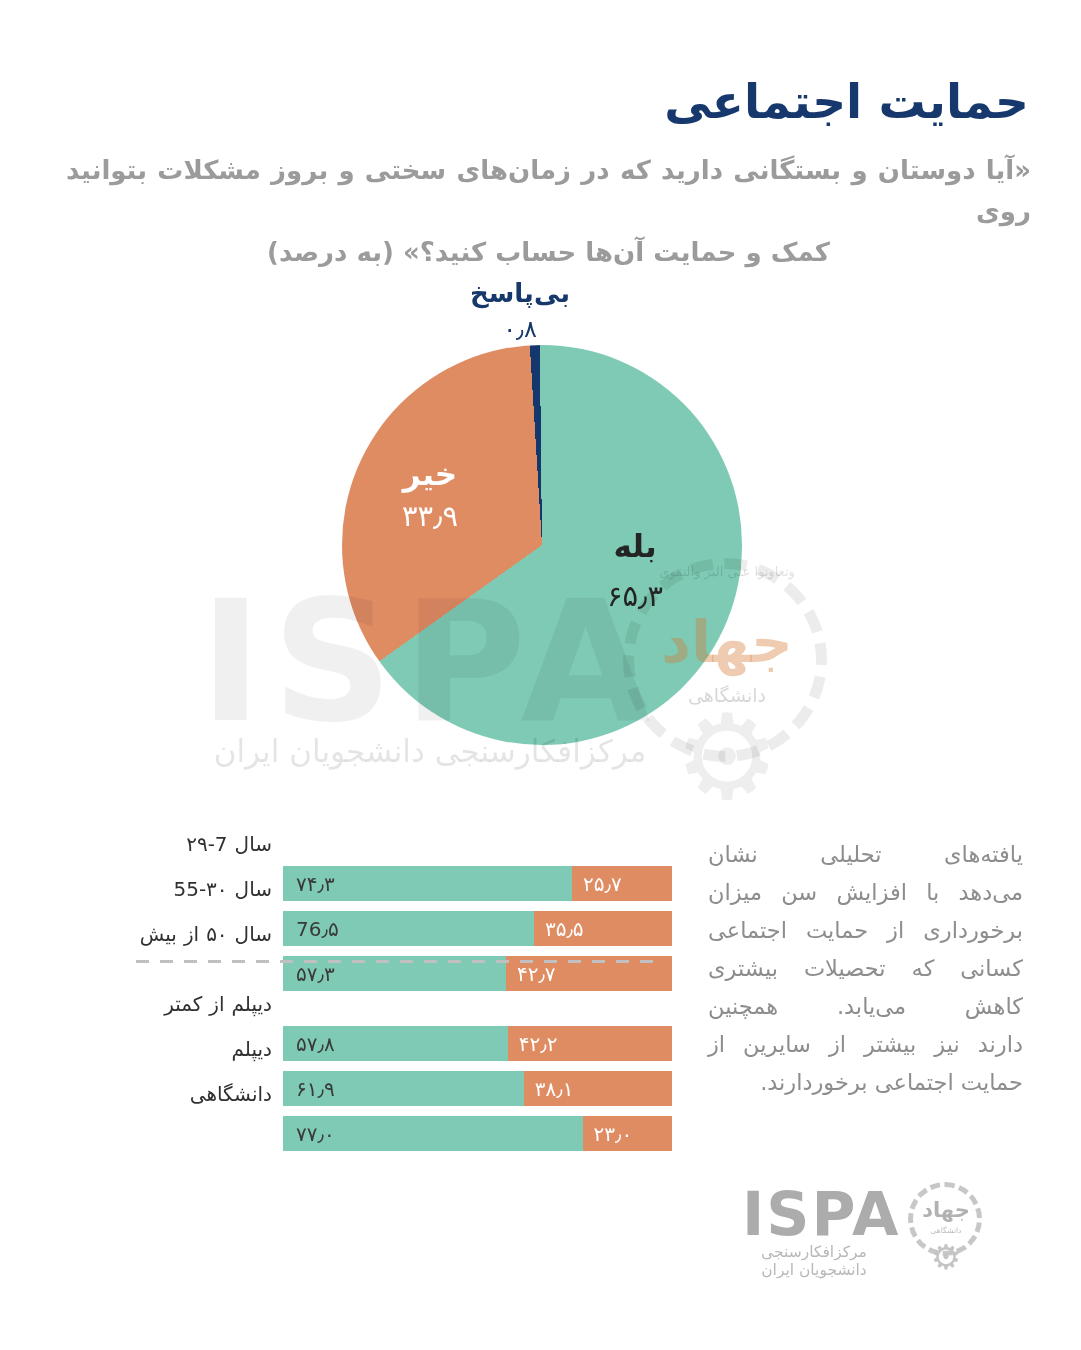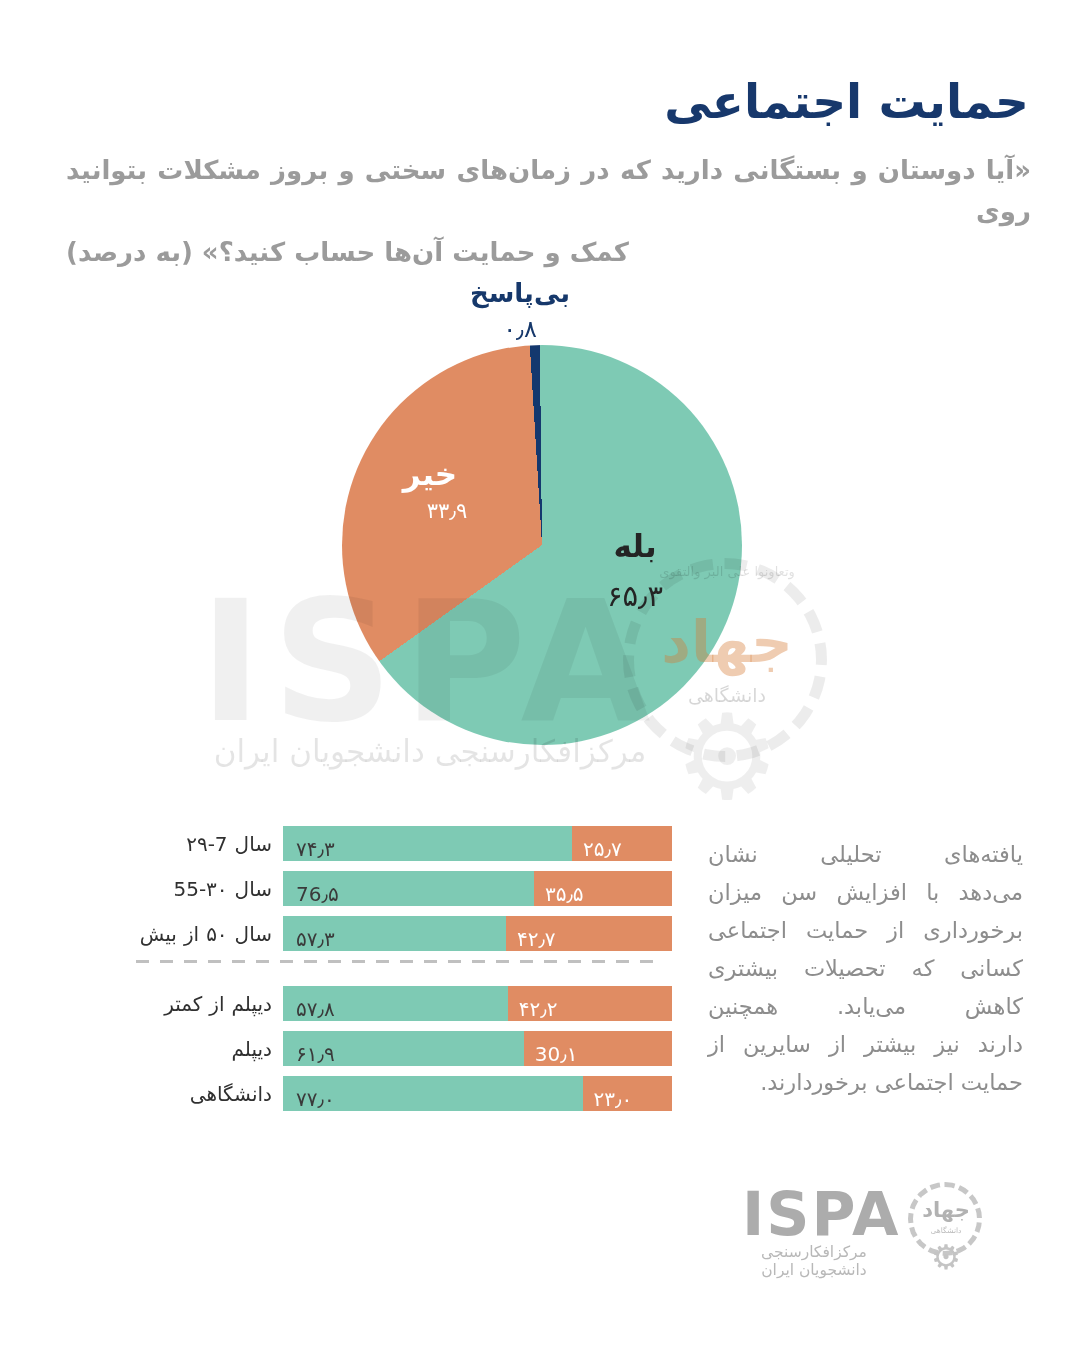--- a/index.html
+++ b/index.html
@@ -5,29 +5,29 @@
   html,body{margin:0;padding:0;background:#fff;}
   .canvas{position:relative;width:1081px;height:1350px;background:#ffffff;overflow:hidden;
           font-family:"DejaVu Sans",sans-serif;}
   [dir=rtl]{unicode-bidi:embed;}
 
   
   .title{position:absolute;top:74px;right:52px;font-size:47px;font-weight:800;color:#17386C;}
   .subtitle{position:absolute;top:150px;left:66px;right:50px;color:#9B9B9B;
             font-size:26px;font-weight:700;line-height:41px;}
   .subtitle .l1{text-align:justify;text-align-last:justify;}
-  .subtitle .l2{text-align:left;}
+  .subtitle .l2{text-align:center;}
 
   
   .pie{position:absolute;left:342px;top:345px;width:400px;height:400px;border-radius:50%;}
   .pie-label{position:absolute;text-align:center;}
   .lbl-noanswer{left:420px;top:278px;width:200px;font-size:26px;font-weight:800;color:#16386B;}
   .val-noanswer{left:420px;top:315px;width:200px;font-size:24px;color:#16386B;}
   .lbl-no{left:355px;top:456px;width:150px;font-size:31px;font-weight:800;color:#ffffff;}
-  .val-no{left:372px;top:499px;width:150px;font-size:21px;color:#ffffff;}
+  .val-no{left:355px;top:499px;width:150px;font-size:29px;color:#ffffff;}
   .lbl-yes{left:550px;top:528px;width:170px;font-size:31px;font-weight:800;color:#242424;}
   .val-yes{left:550px;top:579px;width:170px;font-size:29px;color:#242424;}
 
   
   .wm-ispa{position:absolute;left:195px;top:578px;width:470px;text-align:center;
            font-size:168px;line-height:1;font-weight:800;letter-spacing:10px;color:rgba(0,0,0,0.057);}
   .wm-sub{position:absolute;left:195px;top:733px;width:470px;text-align:center;
           font-size:31px;color:rgba(0,0,0,0.105);}
   .wm-emblem{position:absolute;left:617px;top:556px;width:220px;height:238px;}
   .wm-ring{position:absolute;left:6px;top:2px;width:204px;height:204px;border-radius:50%;
@@ -41,21 +41,21 @@
   .wm-gear{position:absolute;top:142px;left:0;width:100%;text-align:center;
            font-size:118px;line-height:1;color:rgba(0,0,0,0.065);}
 
   
   .bars{position:absolute;left:0;top:826px;width:672px;}
   .bars.edu{top:986px;}
   .bar-row{display:flex;height:35px;margin-bottom:10px;}
   .bar-label{width:272px;display:flex;justify-content:flex-end;align-items:center;gap:7px;
              font-size:20px;color:#303030;direction:ltr;}
   .bar-track{width:389px;margin-left:11px;display:flex;direction:ltr;}
-  .seg{display:flex;align-items:flex-end;height:100%;box-sizing:border-box;}
+  .seg{display:flex;align-items:center;height:100%;box-sizing:border-box;margin-top:40px;}
   .seg-yes{background:#7ECAB4;}
   .seg-no{background:#E08C63;flex:1;}
   .seg-yes .v{margin-left:13px;font-size:20px;color:#3A3A3A;}
   .seg-no .v{margin-left:11px;font-size:20px;color:#ffffff;}
   .divider{position:absolute;left:136px;top:960px;width:526px;height:3px;
            background:repeating-linear-gradient(90deg,#c0c0c0 0 13px,transparent 13px 24px);}
 
   
   .analysis{position:absolute;left:708px;top:835px;width:315px;color:#8D8D8D;
             font-size:22.5px;line-height:38px;}
@@ -174,21 +174,21 @@
     </div>
     <div class="bar-row">
       <div class="bar-label">
         <span dir="rtl">دیپلم</span>
       </div>
       <div class="bar-track">
         <div class="seg seg-yes" style="width: 61.9%;">
           <span class="v">۶۱٫۹</span>
           </div>
         <div class="seg seg-no">
-          <span class="v">30٫۱</span>
+          <span class="v">۳۸٫۱</span>
           </div>
       </div>
     </div>
     <div class="bar-row">
       <div class="bar-label">
         <span dir="rtl">دانشگاهی</span>
       </div>
       <div class="bar-track">
         <div class="seg seg-yes" style="width: 77%;">
           <span class="v">۷۷٫۰</span>

